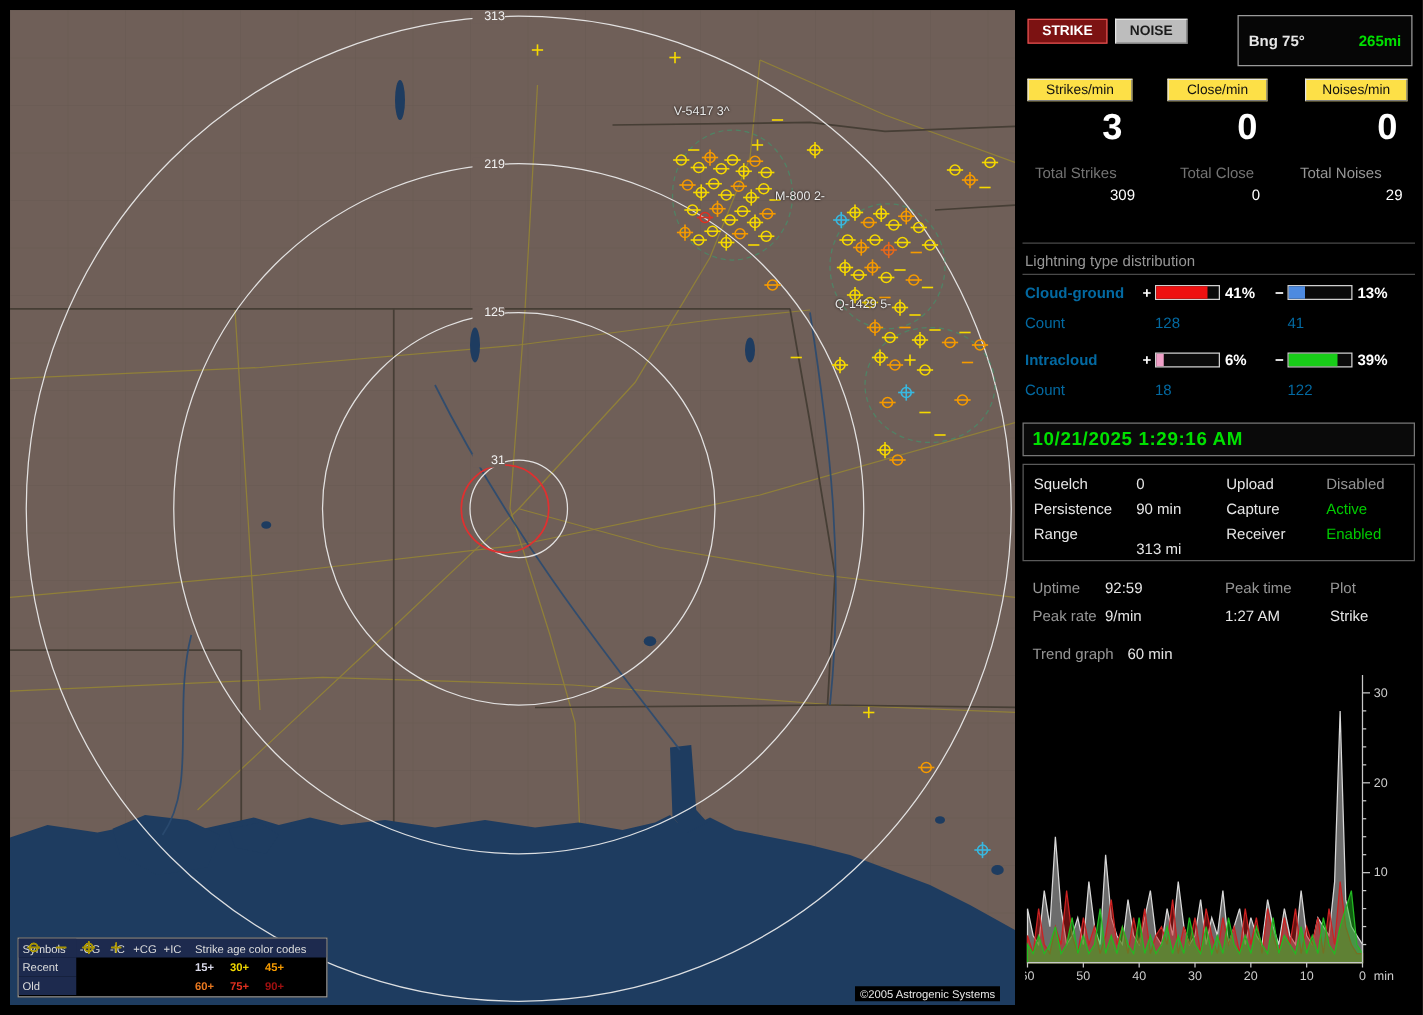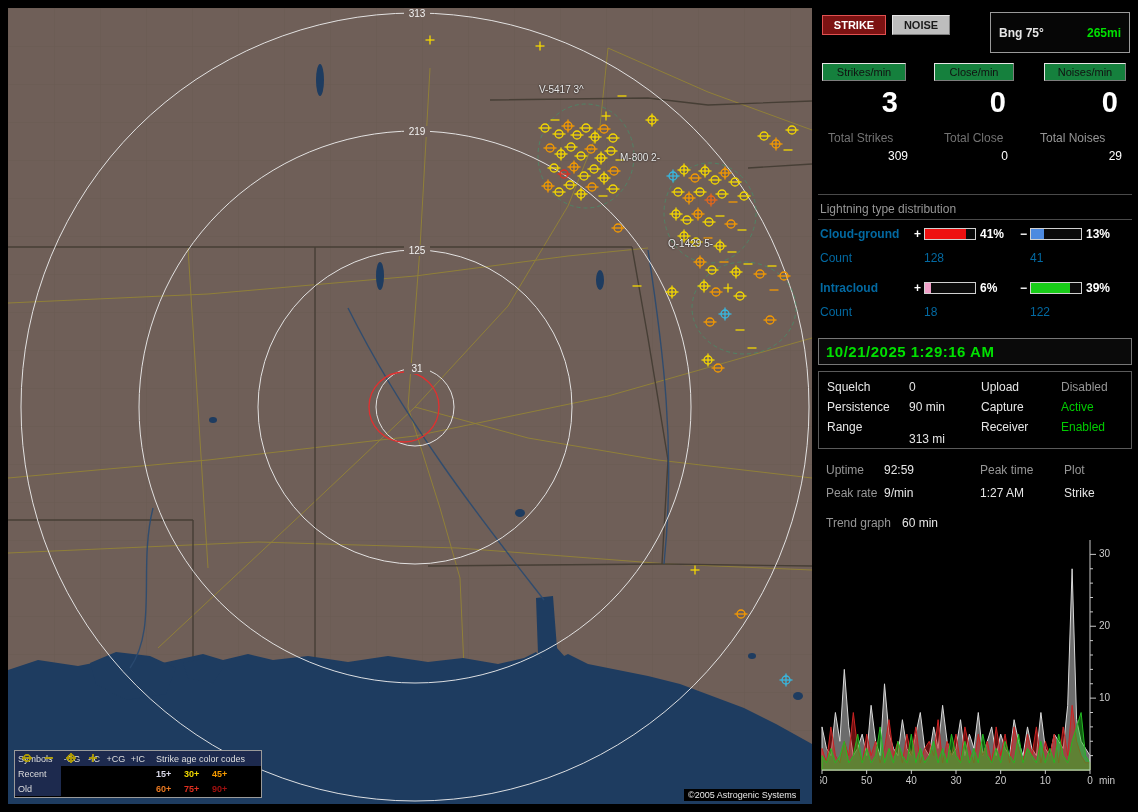--- a/index.html
+++ b/index.html
@@ -4,21 +4,21 @@
 <style>
   *{margin:0;padding:0;box-sizing:border-box;}
   html,body{width:1138px;height:812px;background:#000;overflow:hidden;
     font-family:"Liberation Sans",sans-serif;position:relative;}
   .abs{position:absolute;}
 
   
   #map{position:absolute;left:8px;top:8px;width:804px;height:796px;background:#6f5f58;overflow:hidden;}
   #map svg{position:absolute;left:0;top:0;}
   #ring-labels,#station-labels{position:absolute;left:0;top:0;width:100%;height:100%;pointer-events:none;}
-  .ring-label{position:absolute;left:396px;width:26px;text-align:center;font-size:10px;line-height:11px;
+  .ring-label{position:absolute;left:370px;width:26px;text-align:right;font-size:10px;line-height:11px;
     color:#f2f2f2;background:#6f5f58;}
   .station-label{position:absolute;font-size:10px;color:#e9e9e9;white-space:nowrap;text-shadow:0 0 2px #000;text-align:right;}
   #legend{position:absolute;left:6px;top:742px;width:248px;height:48px;background:#000;
     border:1px solid #9a9a9a;font-size:9px;color:#ddd;}
   .lg-row{display:flex;height:15px;align-items:center;}
   .lg-c1{width:46px;padding-left:3px;background:#1d2a4e;height:100%;display:flex;align-items:center;}
   .lg-types{width:92px;display:flex;height:100%;align-items:center;}
   .lg-types span{width:22px;text-align:center;}
   .lg-age{flex:1;display:flex;height:100%;align-items:center;padding-left:3px;gap:4px;}
   .lg-age span{width:24px;font-weight:bold;}
@@ -29,21 +29,21 @@
   
   #panel{position:absolute;left:818px;top:8px;width:316px;height:796px;background:#000;
     color:#e6e6e6;font-size:12px;}
   .alarm-btn{background:#7c1212;color:#fff;border:1px solid #e05050;font-weight:bold;
     font-size:11px;text-align:center;cursor:pointer;font-family:inherit;}
   .gray-btn{background:#bdbdbd;color:#1a1a1a;border:1px solid #7d7d7d;border-top-color:#e6e6e6;
     border-left-color:#e6e6e6;font-weight:bold;font-size:11px;text-align:center;cursor:pointer;font-family:inherit;}
   .bng-box{border:1px solid #9a9a9a;background:#060606;display:flex;align-items:center;
     justify-content:space-between;padding:0 8px;font-weight:bold;font-size:12px;}
   .bng-val{color:#00e000;}
-  .plate{background:#15803d;color:#111;font-size:11px;text-align:center;height:18px;line-height:16px;
+  .plate{background:#fde047;color:#111;font-size:11px;text-align:center;height:18px;line-height:16px;
     border:1px solid #7d7d7d;border-top-color:#e6e6e6;border-left-color:#e6e6e6;cursor:pointer;}
   .bignum{font-size:29px;font-weight:bold;color:#fff;text-align:right;padding-right:8px;}
   .tlabel{font-size:12px;color:#737373;}
   .tval{font-size:12px;color:#fff;text-align:right;}
   .dim{color:#969696;}
   .hline{height:1px;background:#4a4a4a;}
   .wlabel{color:#0369a1;font-size:12px;}
   .b{font-weight:bold;}
   .sign{color:#fff;font-weight:bold;font-size:12px;}
   .pct{color:#fff;font-weight:bold;font-size:12px;}

